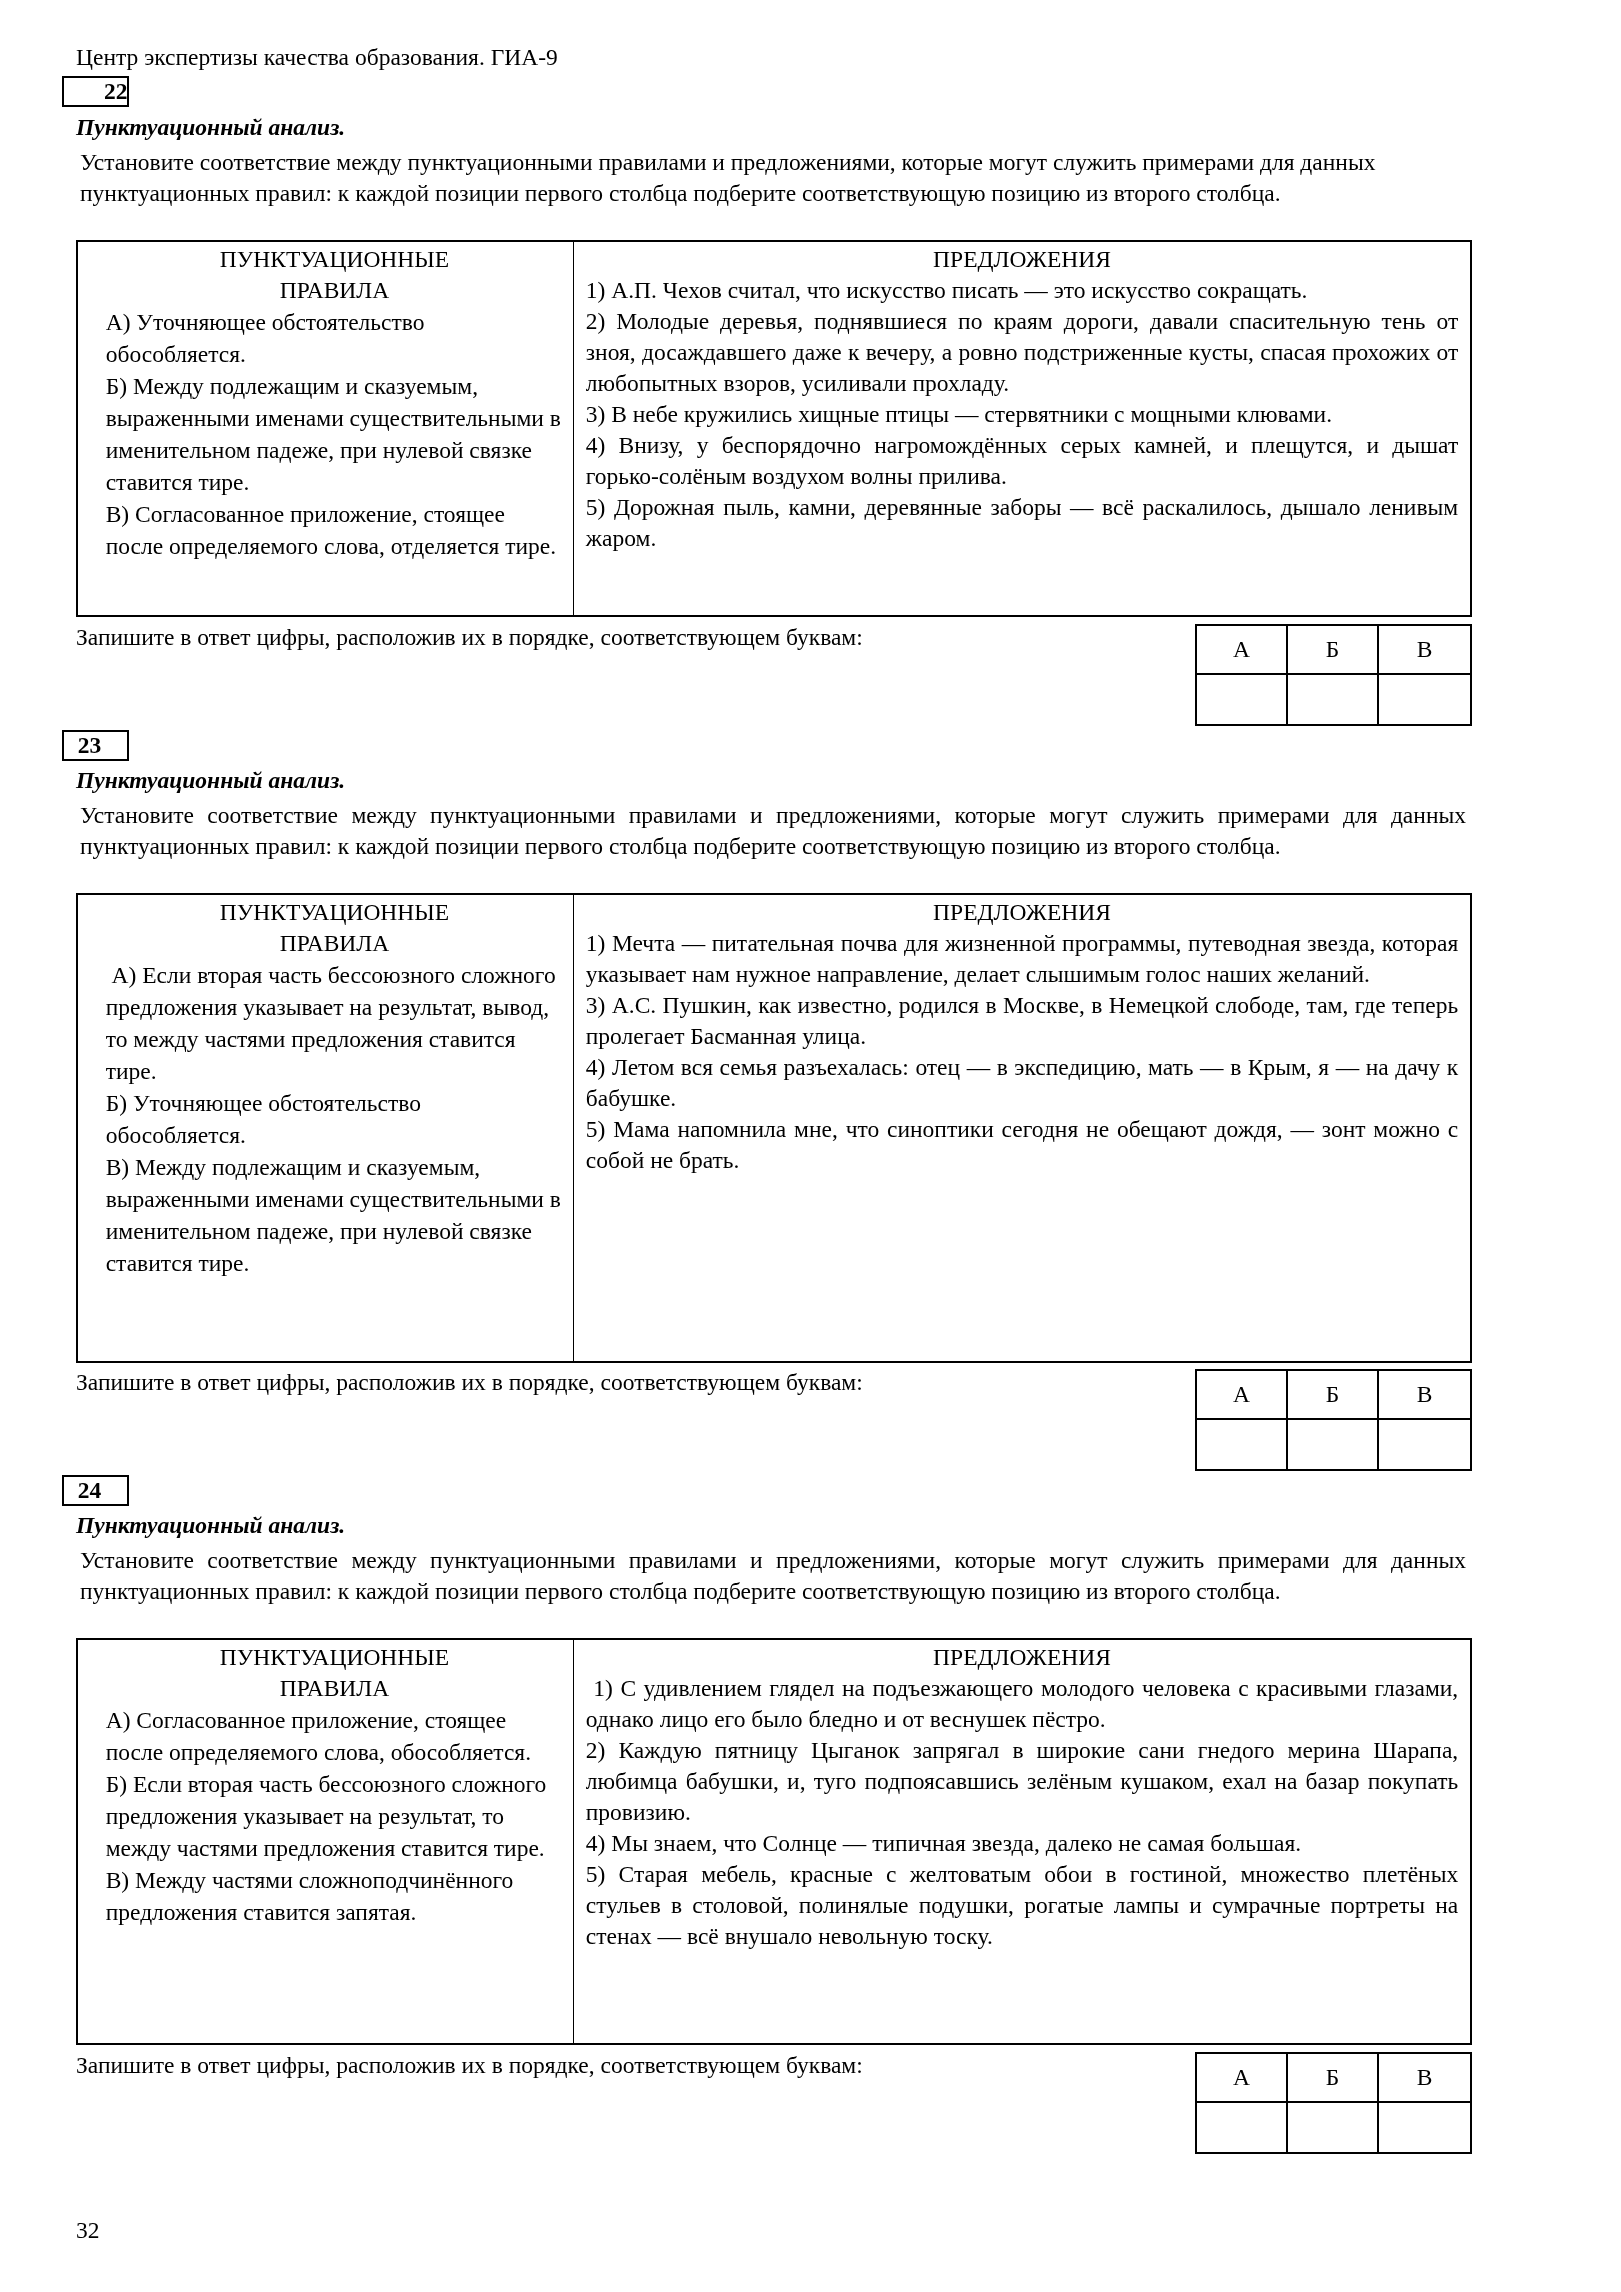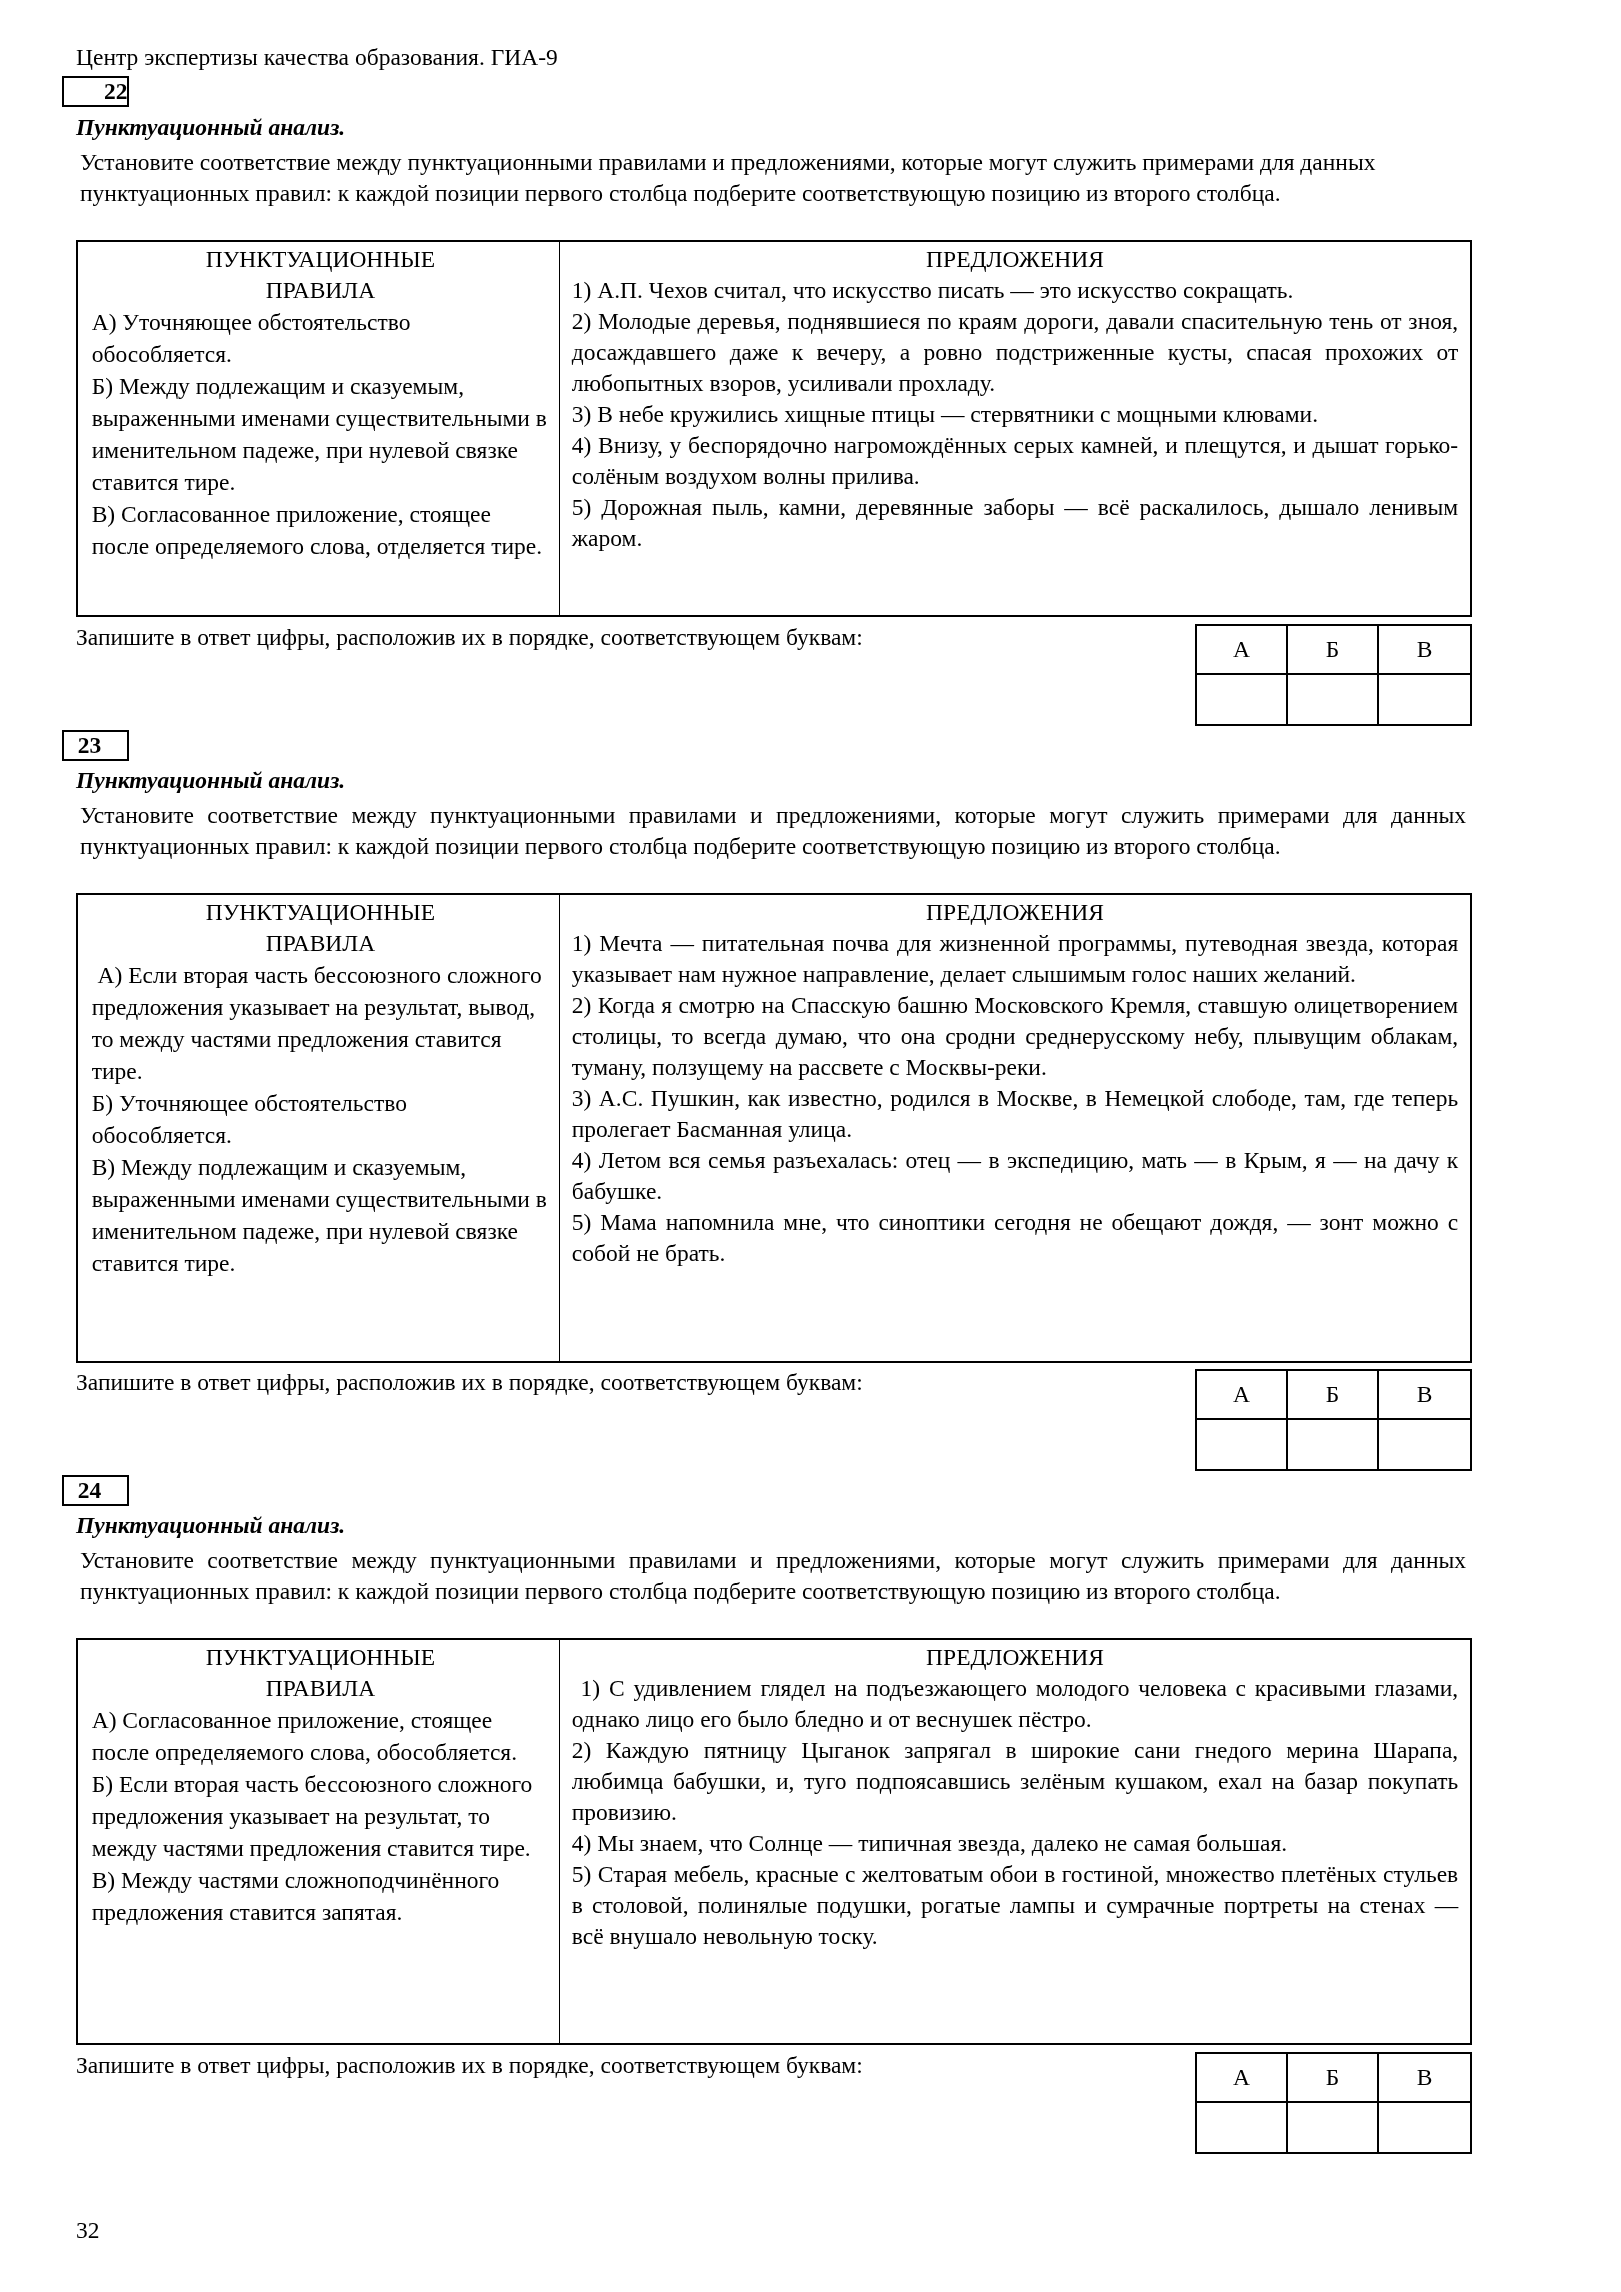--- a/index.html
+++ b/index.html
@@ -6,21 +6,21 @@
   body { width:1621px; height:2293px; position:relative; overflow:hidden;
          font-family:"Liberation Serif", "DejaVu Serif", serif; color:#000; font-size:23.5px; }
   .abs { position:absolute; }
   .header { left:76px; top:43px; font-size:23.5px; line-height:29px;text-align:right; }
   .qnum { left:62px; width:67px; height:31px; border:2.5px solid #000; box-sizing:border-box;
           font-weight:bold; font-size:23.5px; line-height:27.4px; padding-left:13.7px; }
   .qtitle { left:76px; font-style:italic; font-weight:bold; font-size:23.5px; line-height:29px; }
   .intro { left:76px; width:1394px; font-size:23.5px; line-height:31px; }
   .intro.justify { text-align:justify; }
   .intro p { margin:4px; }
-  .tbl { left:76px; width:1396px; border:2.5px solid #000; box-sizing:border-box; display:flex; }
+  .tbl { left:76px; width:1396px; border:2.5px solid #000; box-sizing:border-box; display:flex;padding-left:14px; }
   .col-rules { width:482px; border-right:1.5px solid #000; box-sizing:border-box; padding:2px 9.8px 0 13.7px; }
   .col-sent { flex:1; box-sizing:border-box; padding:2px 11.8px 0 11.8px; }
   .colhead { text-align:center; font-size:23.5px; line-height:31px; }
   .rule { font-size:23.5px; line-height:32px; }
   .sent { font-size:23.5px; line-height:31px; text-align:justify; }
   .write { left:76px; font-size:23.5px; line-height:29px; }
   .ans { left:1195px; width:277px; height:102px; border:2.5px solid #000; box-sizing:border-box;
          display:grid; grid-template-columns:1fr 1fr 1fr; grid-template-rows:1fr 1fr; }
   .ans > div { border-right:2.5px solid #000; border-bottom:2.5px solid #000; box-sizing:border-box;
                text-align:center; font-size:23.5px; line-height:47px; }
@@ -78,21 +78,20 @@
       <div>ПУНКТУАЦИОННЫЕ</div>
       <div>ПРАВИЛА</div>
     </div>
     <div class="rule" style="white-space:pre-wrap;"> А) Если вторая часть бессоюзного сложного предложения указывает на результат, вывод, то между частями предложения ставится тире.</div>
     <div class="rule">Б) Уточняющее обстоятельство обособляется.</div>
     <div class="rule">В) Между подлежащим и сказуемым, выраженными именами существительными в именительном падеже, при нулевой связке ставится тире.</div>
   </div>
   <div class="col-sent">
     <div class="colhead">ПРЕДЛОЖЕНИЯ</div>
     <div class="sent">1) Мечта — питательная почва для жизненной программы, путеводная звезда, которая указывает нам нужное направление, делает слышимым голос наших желаний.</div>
-    <div class="sent">2) Когда я смотрю на Спасскую башню Московского Кремля, ставшую олицетворением столицы, то всегда думаю, что она сродни среднерусскому небу, плывущим облакам, туману, ползущему на рассвете с Москвы-реки.</div>
     <div class="sent">3) А.С. Пушкин, как известно, родился в Москве, в Немецкой слободе, там, где теперь пролегает Басманная улица.</div>
     <div class="sent">4) Летом вся семья разъехалась: отец — в экспедицию, мать — в Крым, я — на дачу к бабушке.</div>
     <div class="sent">5) Мама напомнила мне, что синоптики сегодня не обещают дождя, — зонт можно с собой не брать.</div>
   </div>
 </div>
 <div class="abs write" style="top:1368px;">Запишите в ответ цифры, расположив их в порядке, соответствующем буквам:</div>
 <div class="abs ans" style="top:1369px;">
   <div>А</div>
   <div>Б</div>
   <div>В</div>

